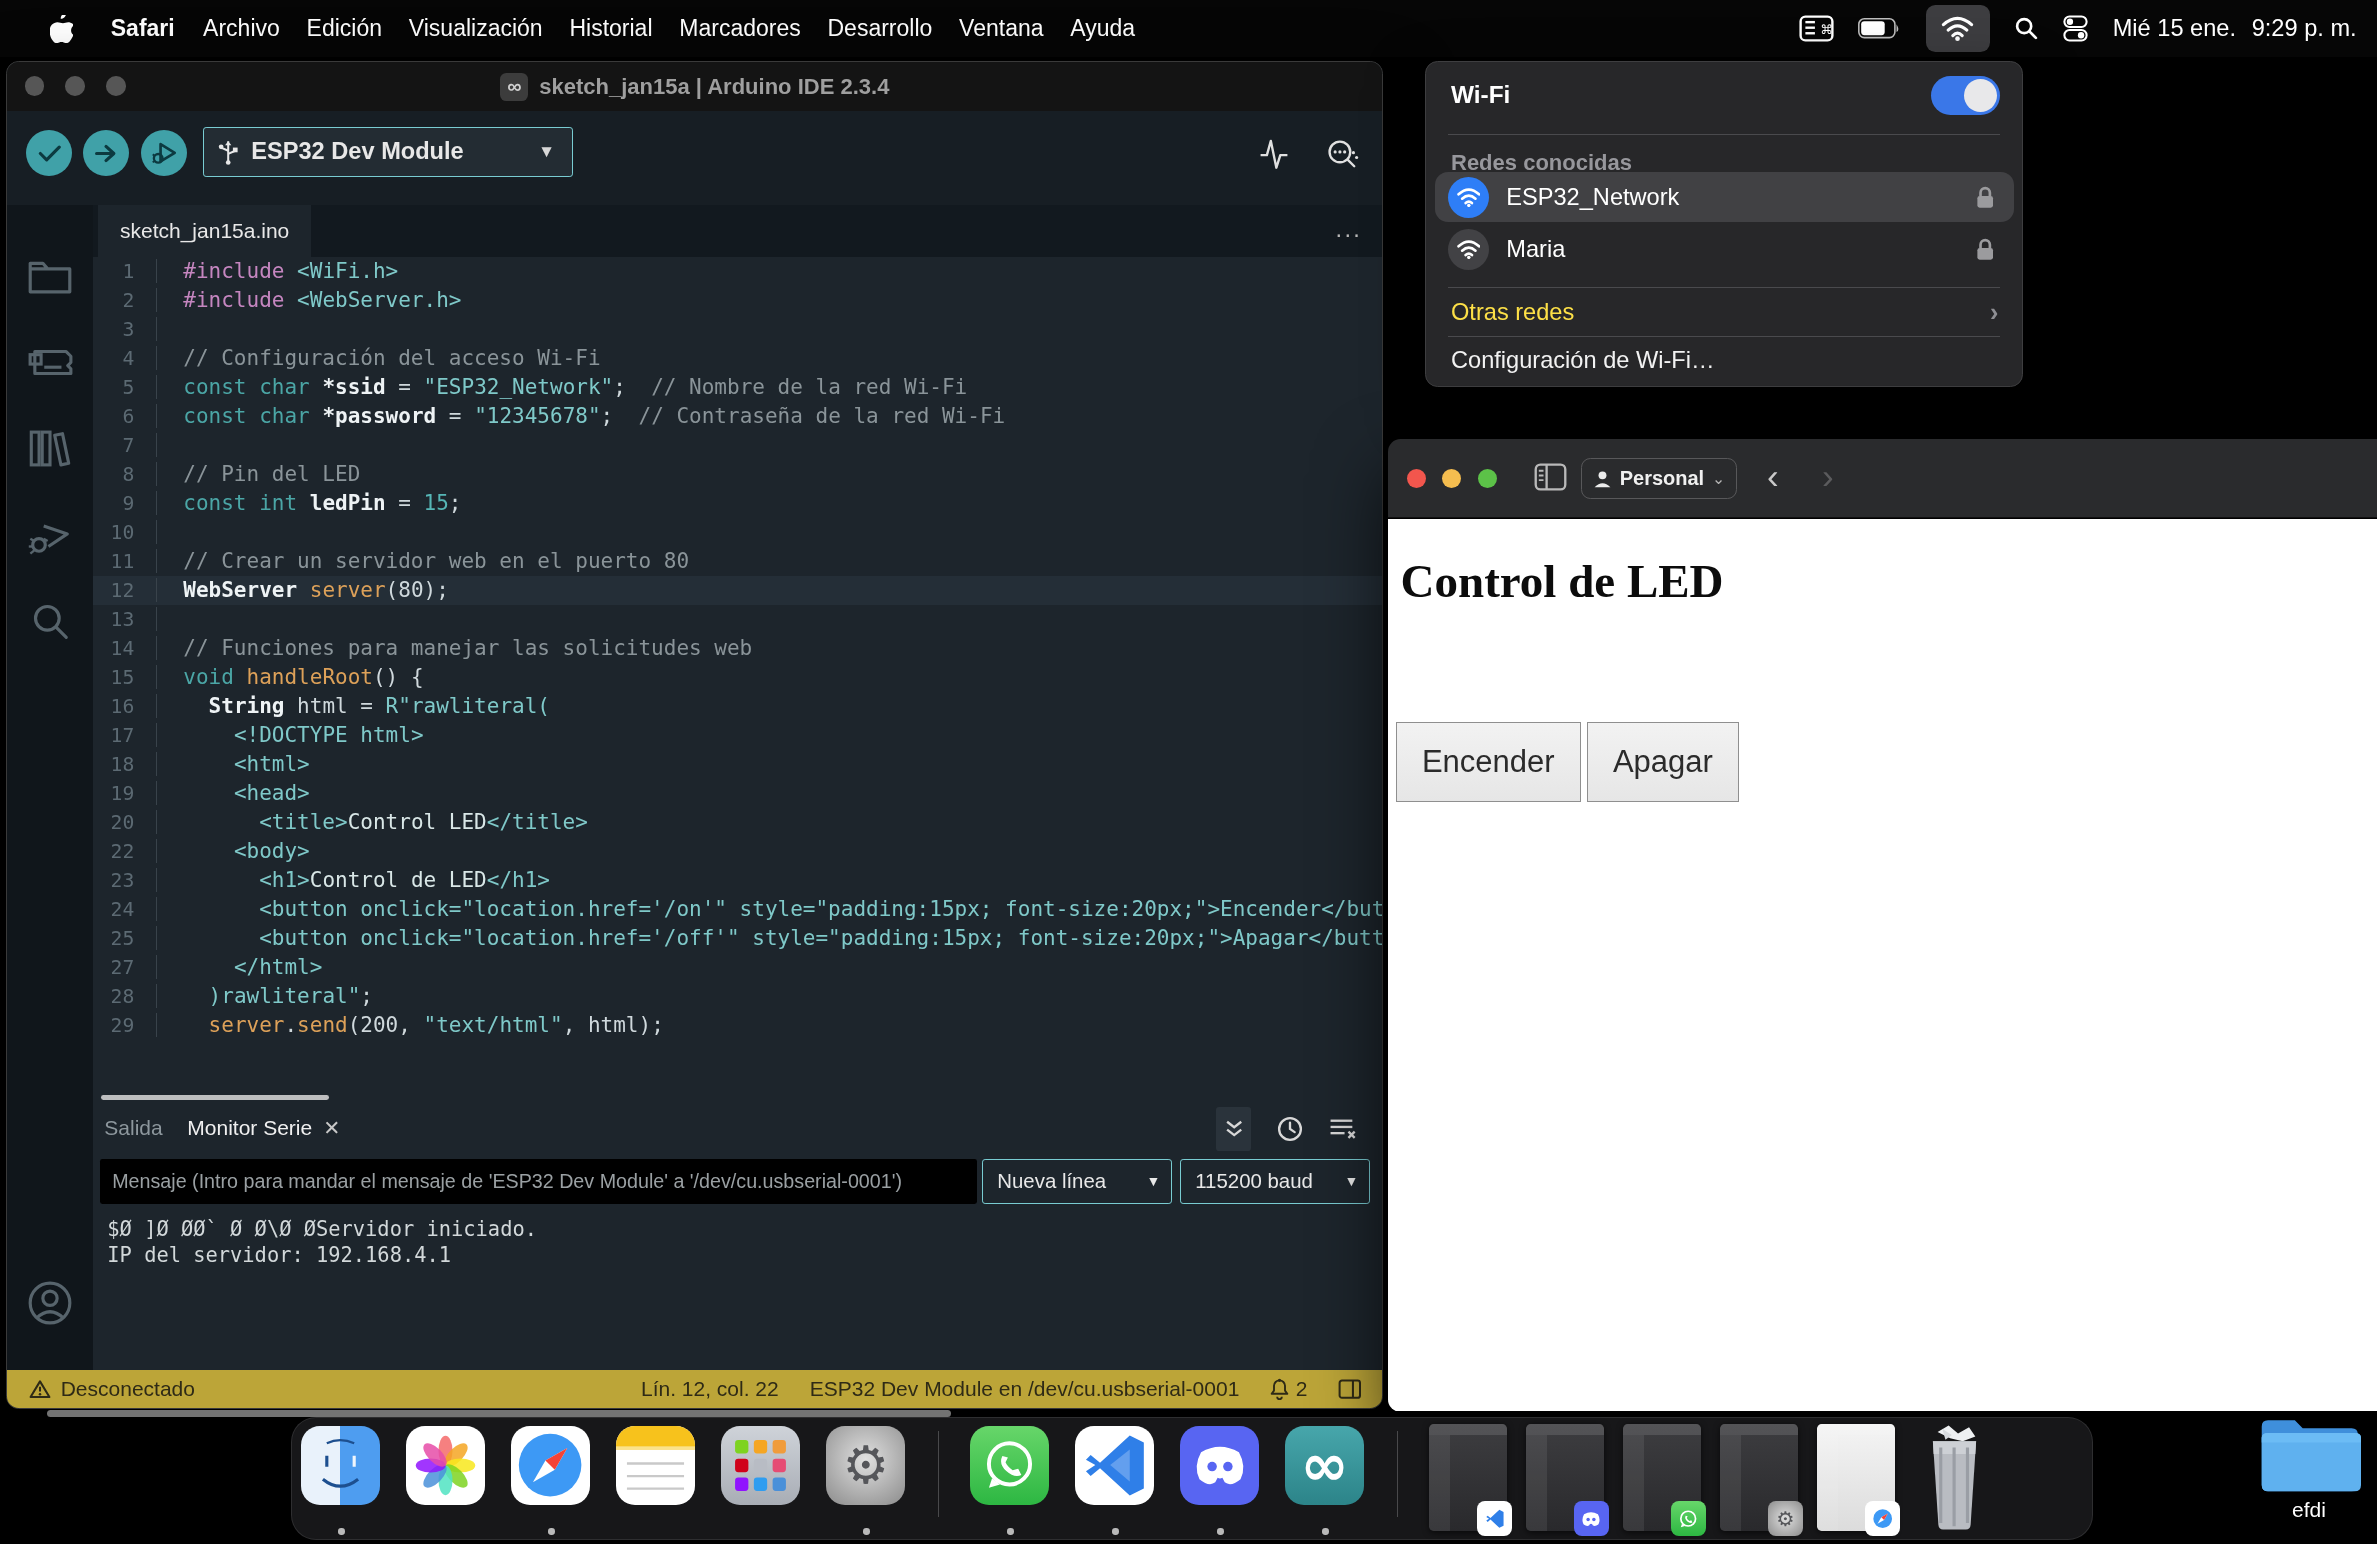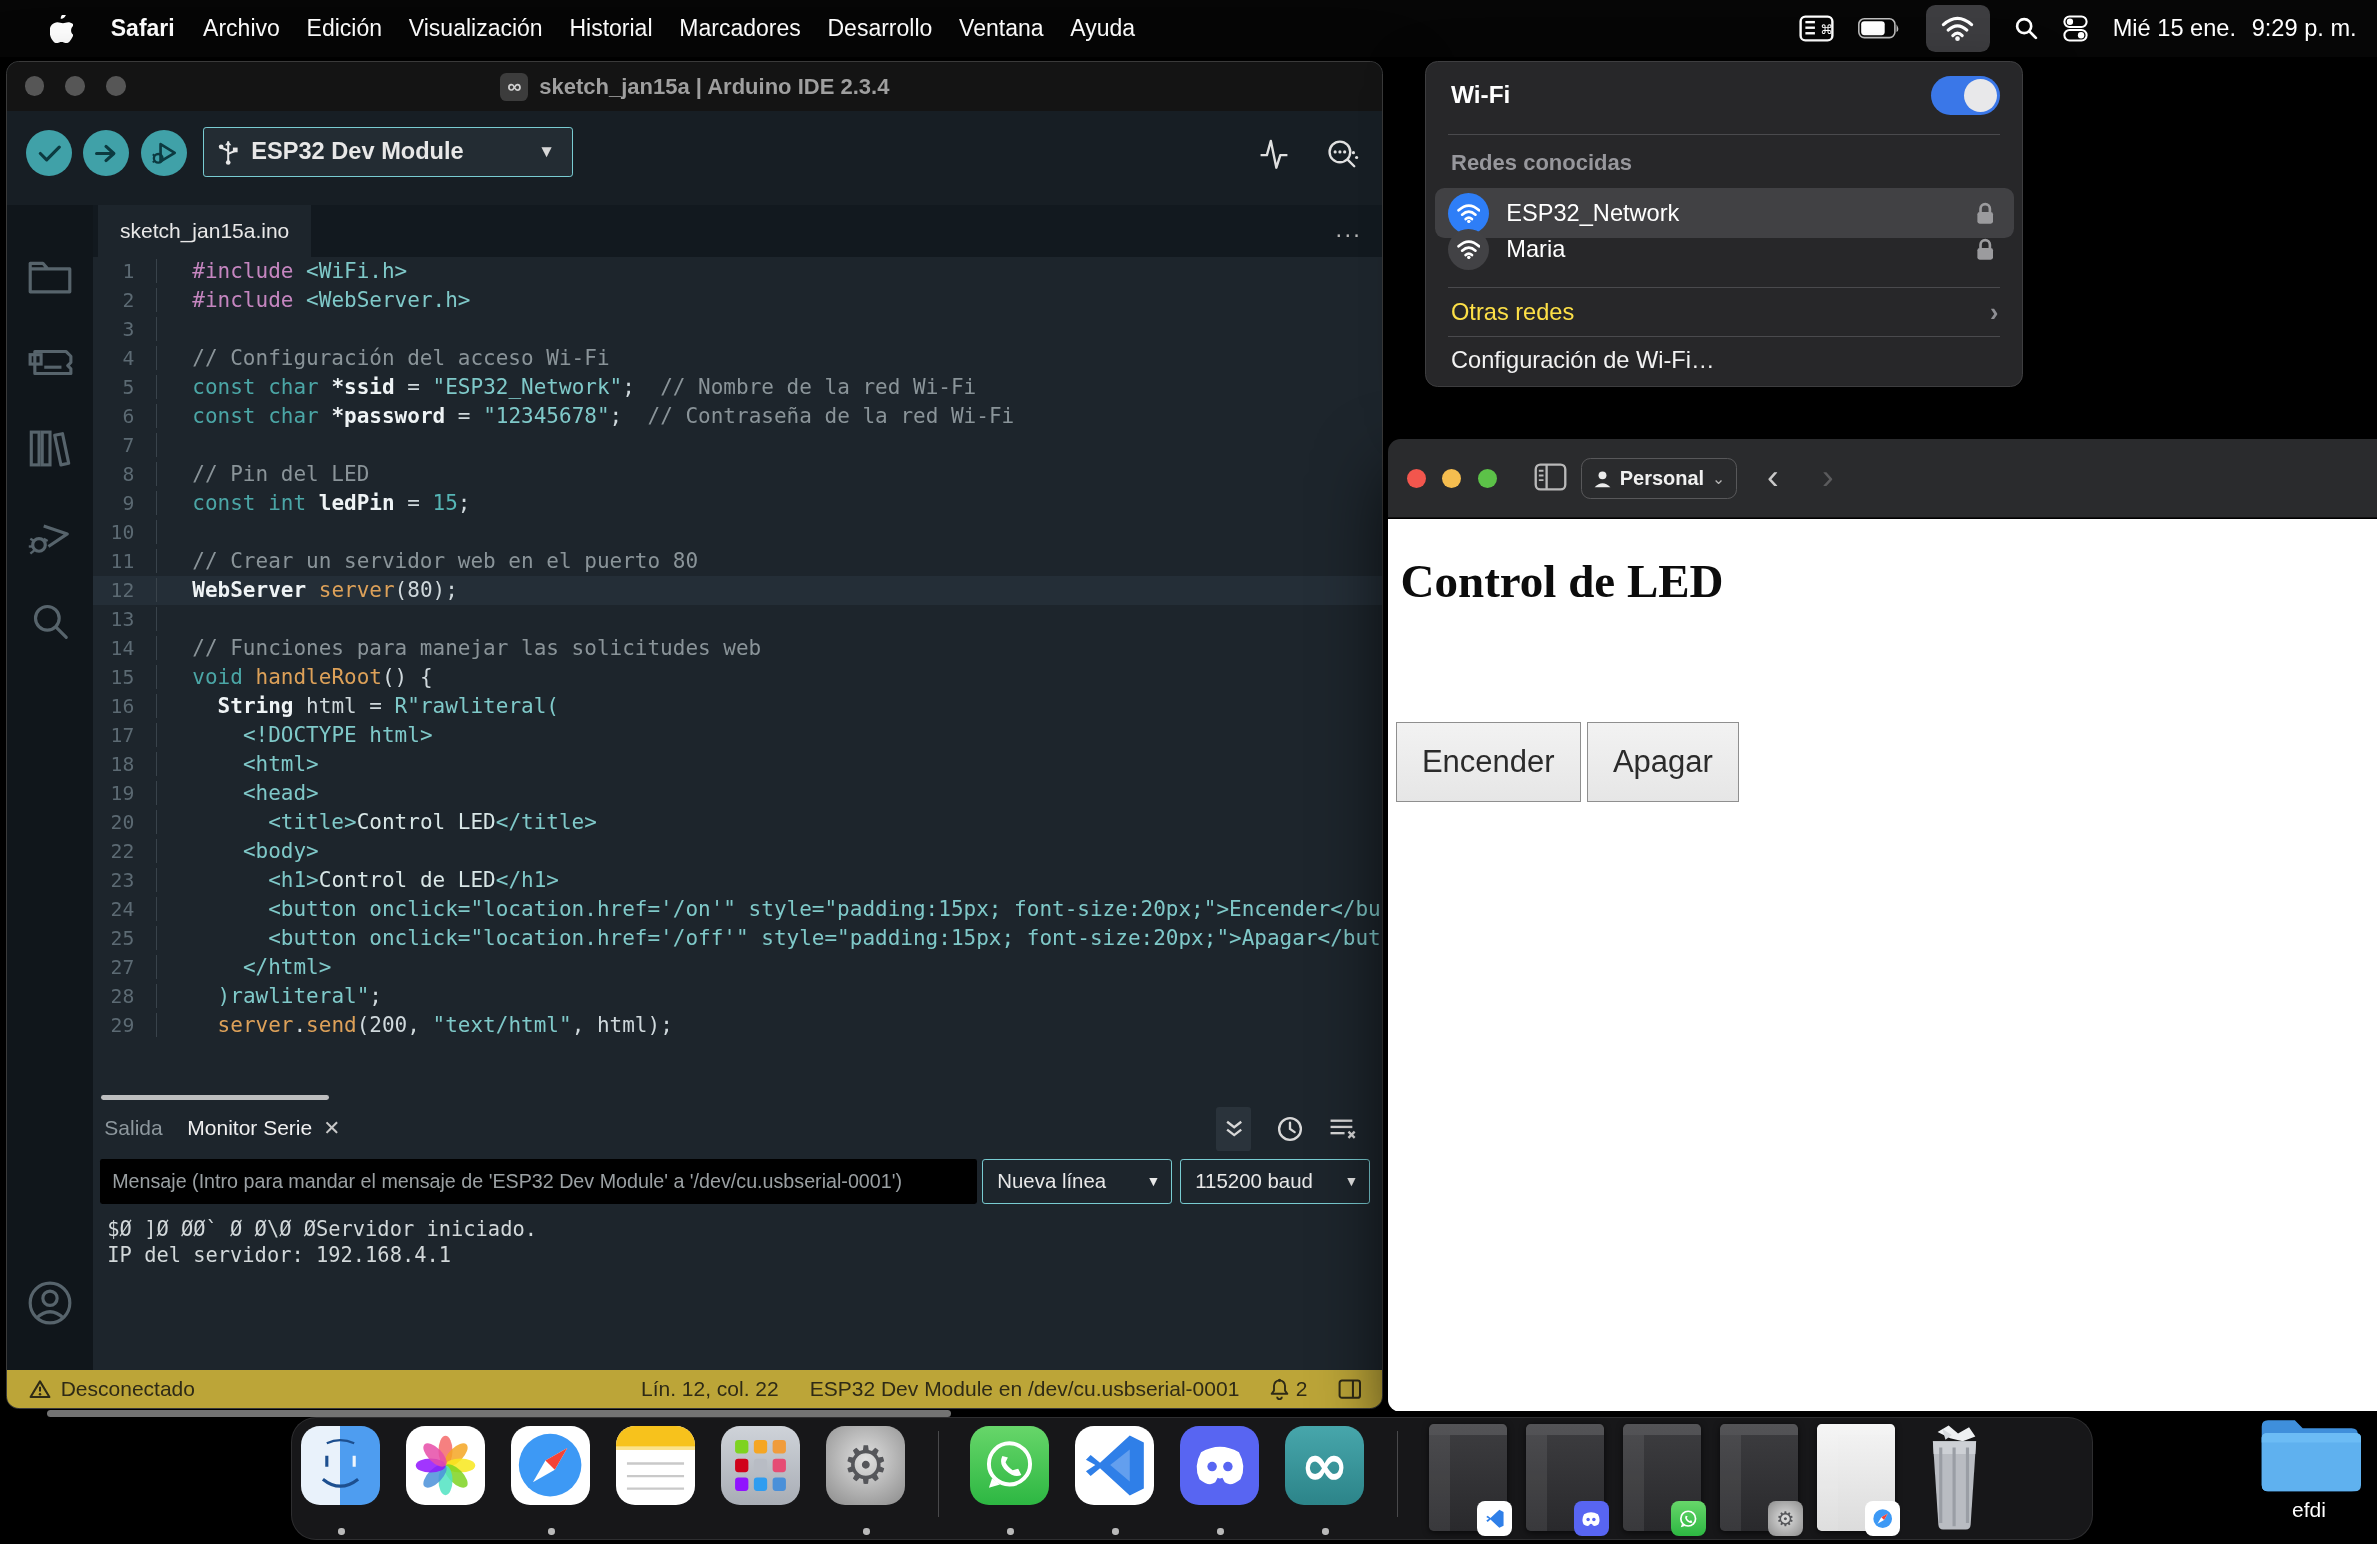--- a/index.html
+++ b/index.html
@@ -51,21 +51,21 @@
   .tab-active { position:absolute; left:4.7px; top:0; height:52px; padding:0 22px; background:#1d252c;
     color:#e8e8e8; font-size:21px; display:flex; align-items:center; }
   .tab-more { position:absolute; right:22px; top:11px; color:#b8b8b8; font-size:23.6px; letter-spacing:2.4px; }
 
   
   .editor { position:absolute; left:86px; top:195px; width:1291px; height:847px; background:#1d252c; overflow:hidden; }
   .code-line { position:relative; height:29px; line-height:29px; white-space:pre;
     font-family:"DejaVu Sans Mono", monospace; font-size:21px; }
   .code-line.hl { background:#242e37; }
   .lnum { display:inline-block; width:63px; padding-right:22px; text-align:right; color:#5c6a73; font-size:19.7px; }
-  .lcontent { border-left:1.6px solid #39434b; padding-left:35px; color:#cfd8dc; }
+  .lcontent { border-left:1.6px solid #39434b; padding-left:26px; color:#cfd8dc; }
   .tok-kw  { color:#4ba6a6; }
   .tok-pp  { color:#c586c0; }
   .tok-str { color:#7fc9c9; }
   .tok-num { color:#56b6b6; }
   .tok-cm  { color:#8a9499; }
   .tok-idb { color:#eef3f5; font-weight:bold; }
   .tok-fn  { color:#dda159; }
   .tok-pl  { color:#cfd8dc; }
   .tok-txt { color:#d9e7e7; }
   .hscroll-strip { position:absolute; left:7.9px; bottom:3.1px; width:228px; height:4.7px; background:#d9d9d9; border-radius:2.4px; opacity:.85; }
@@ -472,21 +472,21 @@
   <div class="window-edge-bar"></div>
 
   <div class="wifi-panel">
     <div class="wp-title">Wi-Fi</div>
     <div class="wp-toggle">
         <span class="knob"></span>
       </div>
     <div class="wp-divider" style="top:72px;"></div>
     <div class="wp-section" style="top:88px;">Redes conocidas</div>
     <div>
-        <div class="wifi-row selected" style="top: 126px;">
+        <div class="wifi-row selected" style="top: 110px; border-radius: 13px;">
           <span class="wr-circle blue">
             <svg width="23.6" height="19" viewBox="0 0 30 24">
               <path d="M2 8 Q15 -4 28 8" fill="none" stroke="#fff" stroke-width="3.4" stroke-linecap="round"></path>
               <path d="M6.5 13.5 Q15 6 23.5 13.5" fill="none" stroke="#fff" stroke-width="3.4" stroke-linecap="round"></path>
               <path d="M11 19 Q15 15.5 19 19" fill="none" stroke="#fff" stroke-width="3.4" stroke-linecap="round"></path>
               <circle cx="15" cy="22" r="2.2" fill="#fff"></circle>
             </svg>
           </span>
           <span class="wr-label">ESP32_Network</span>
           <span class="wr-lock">

